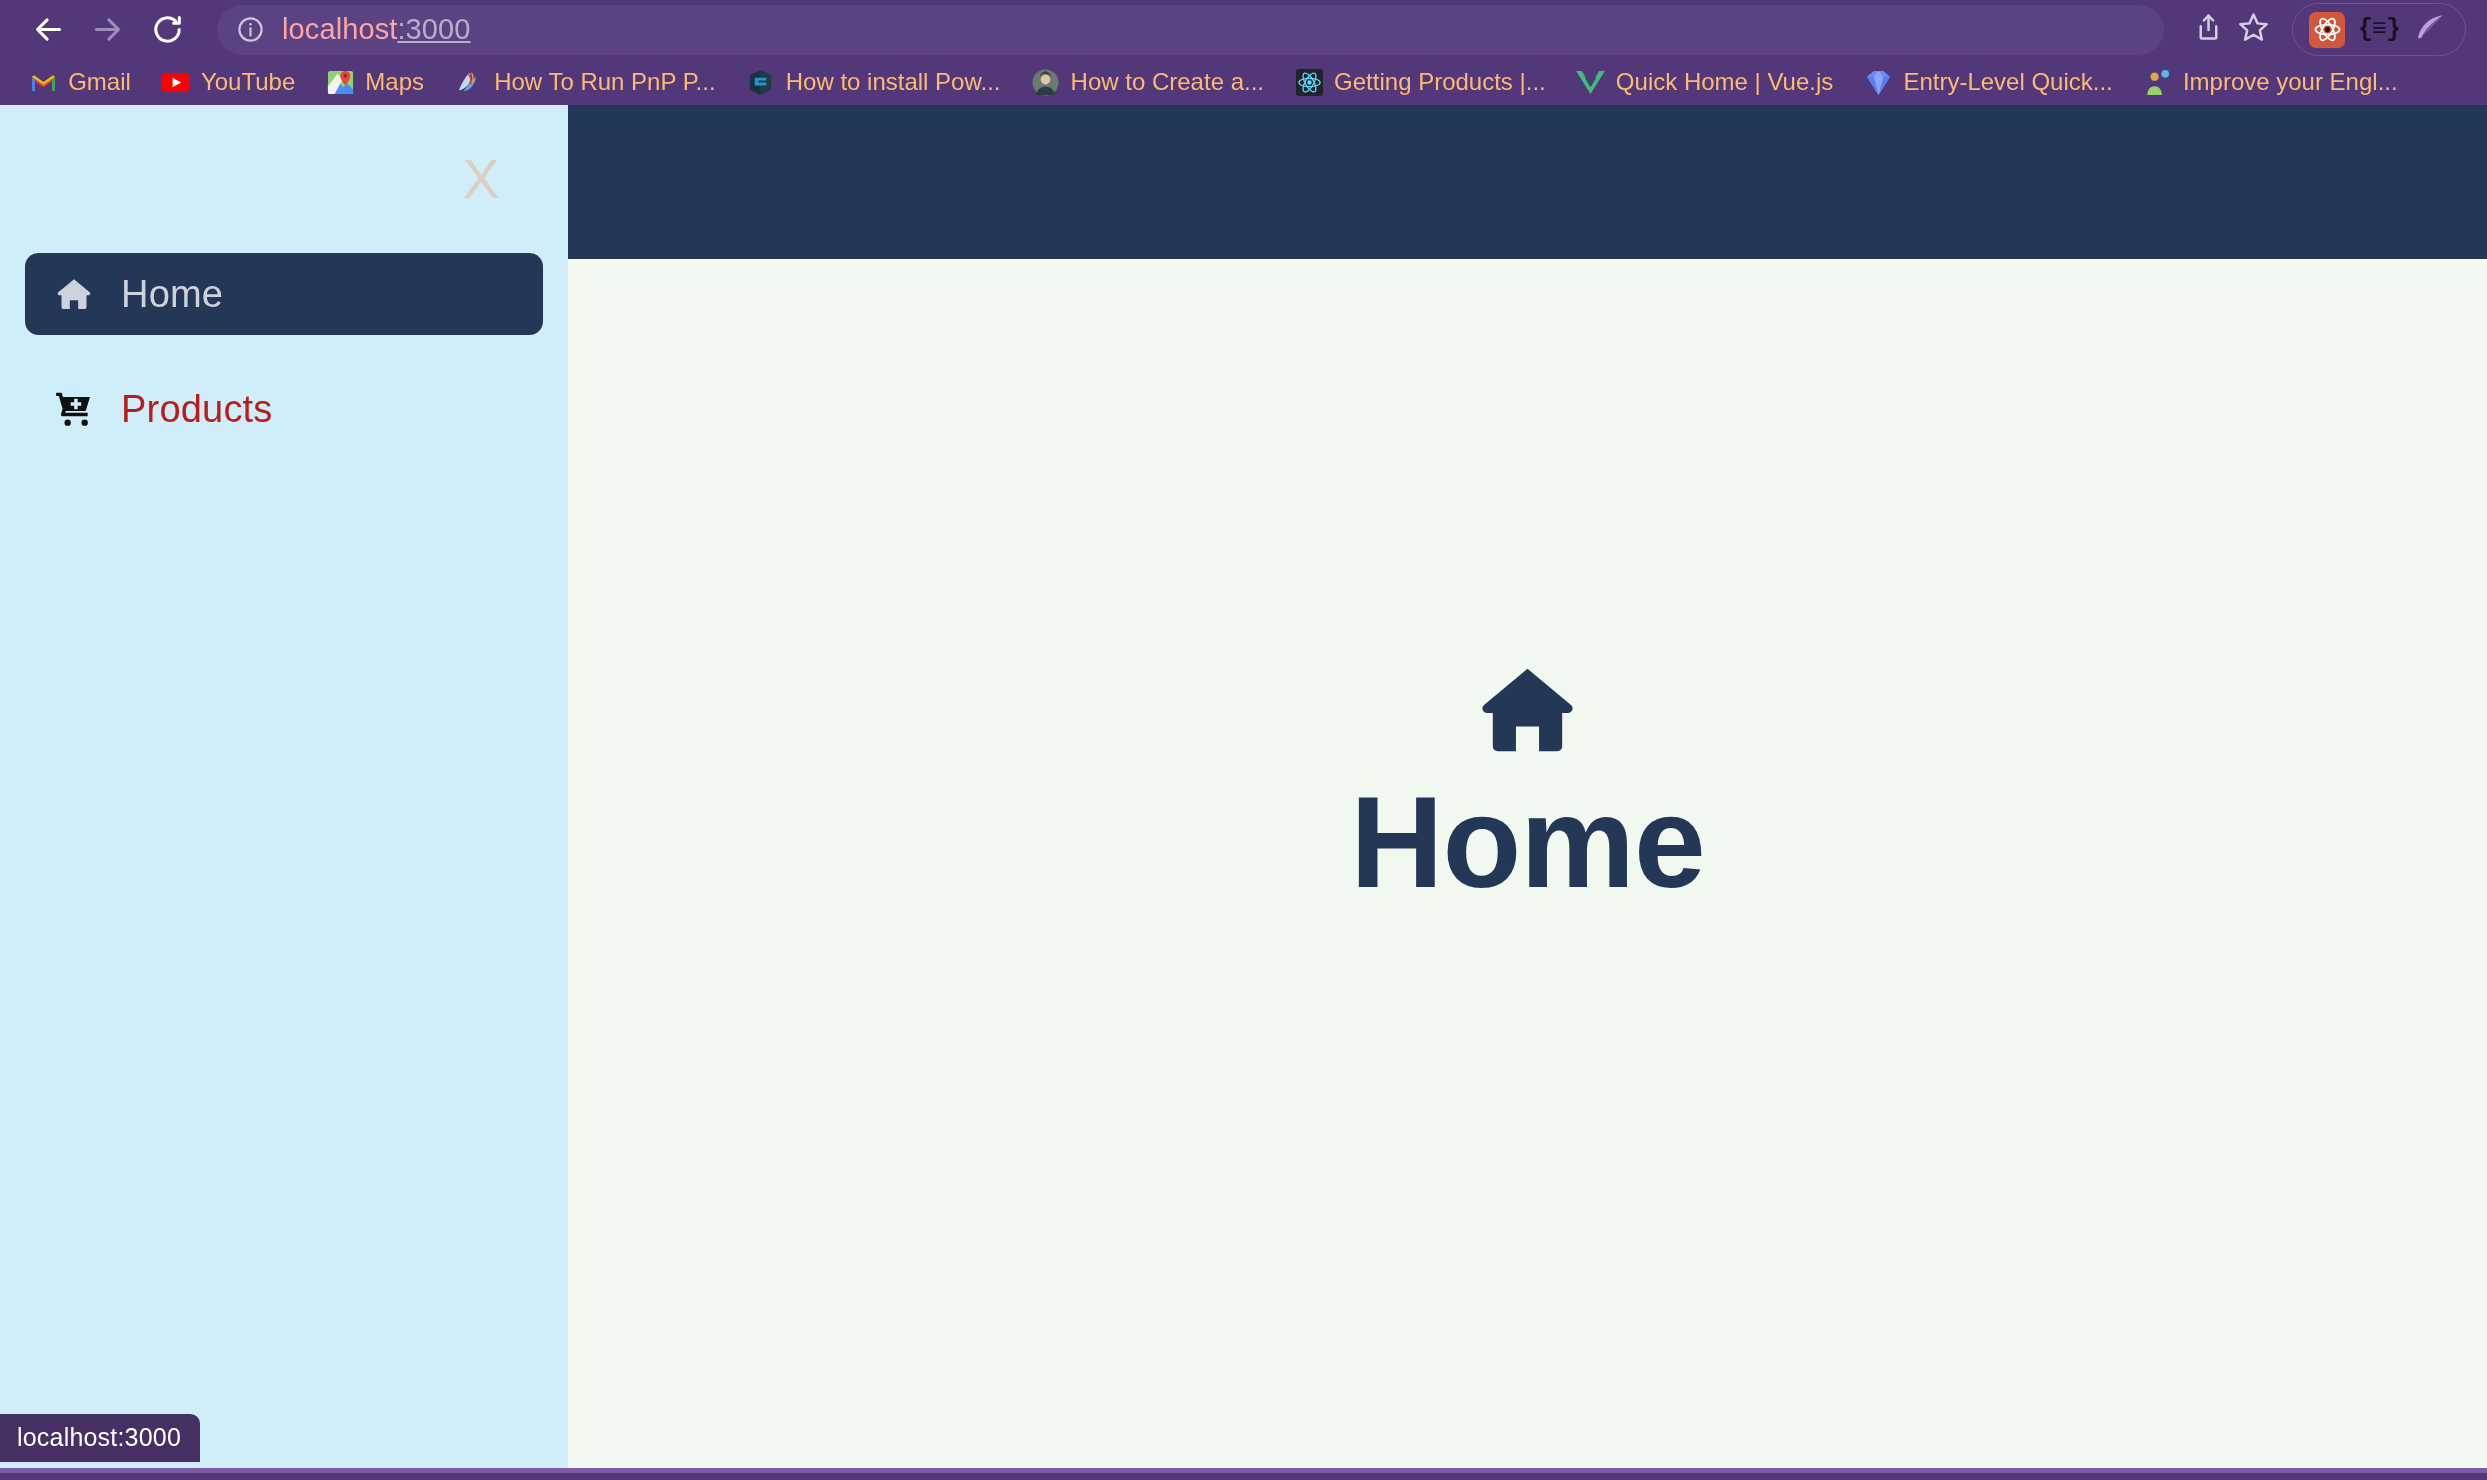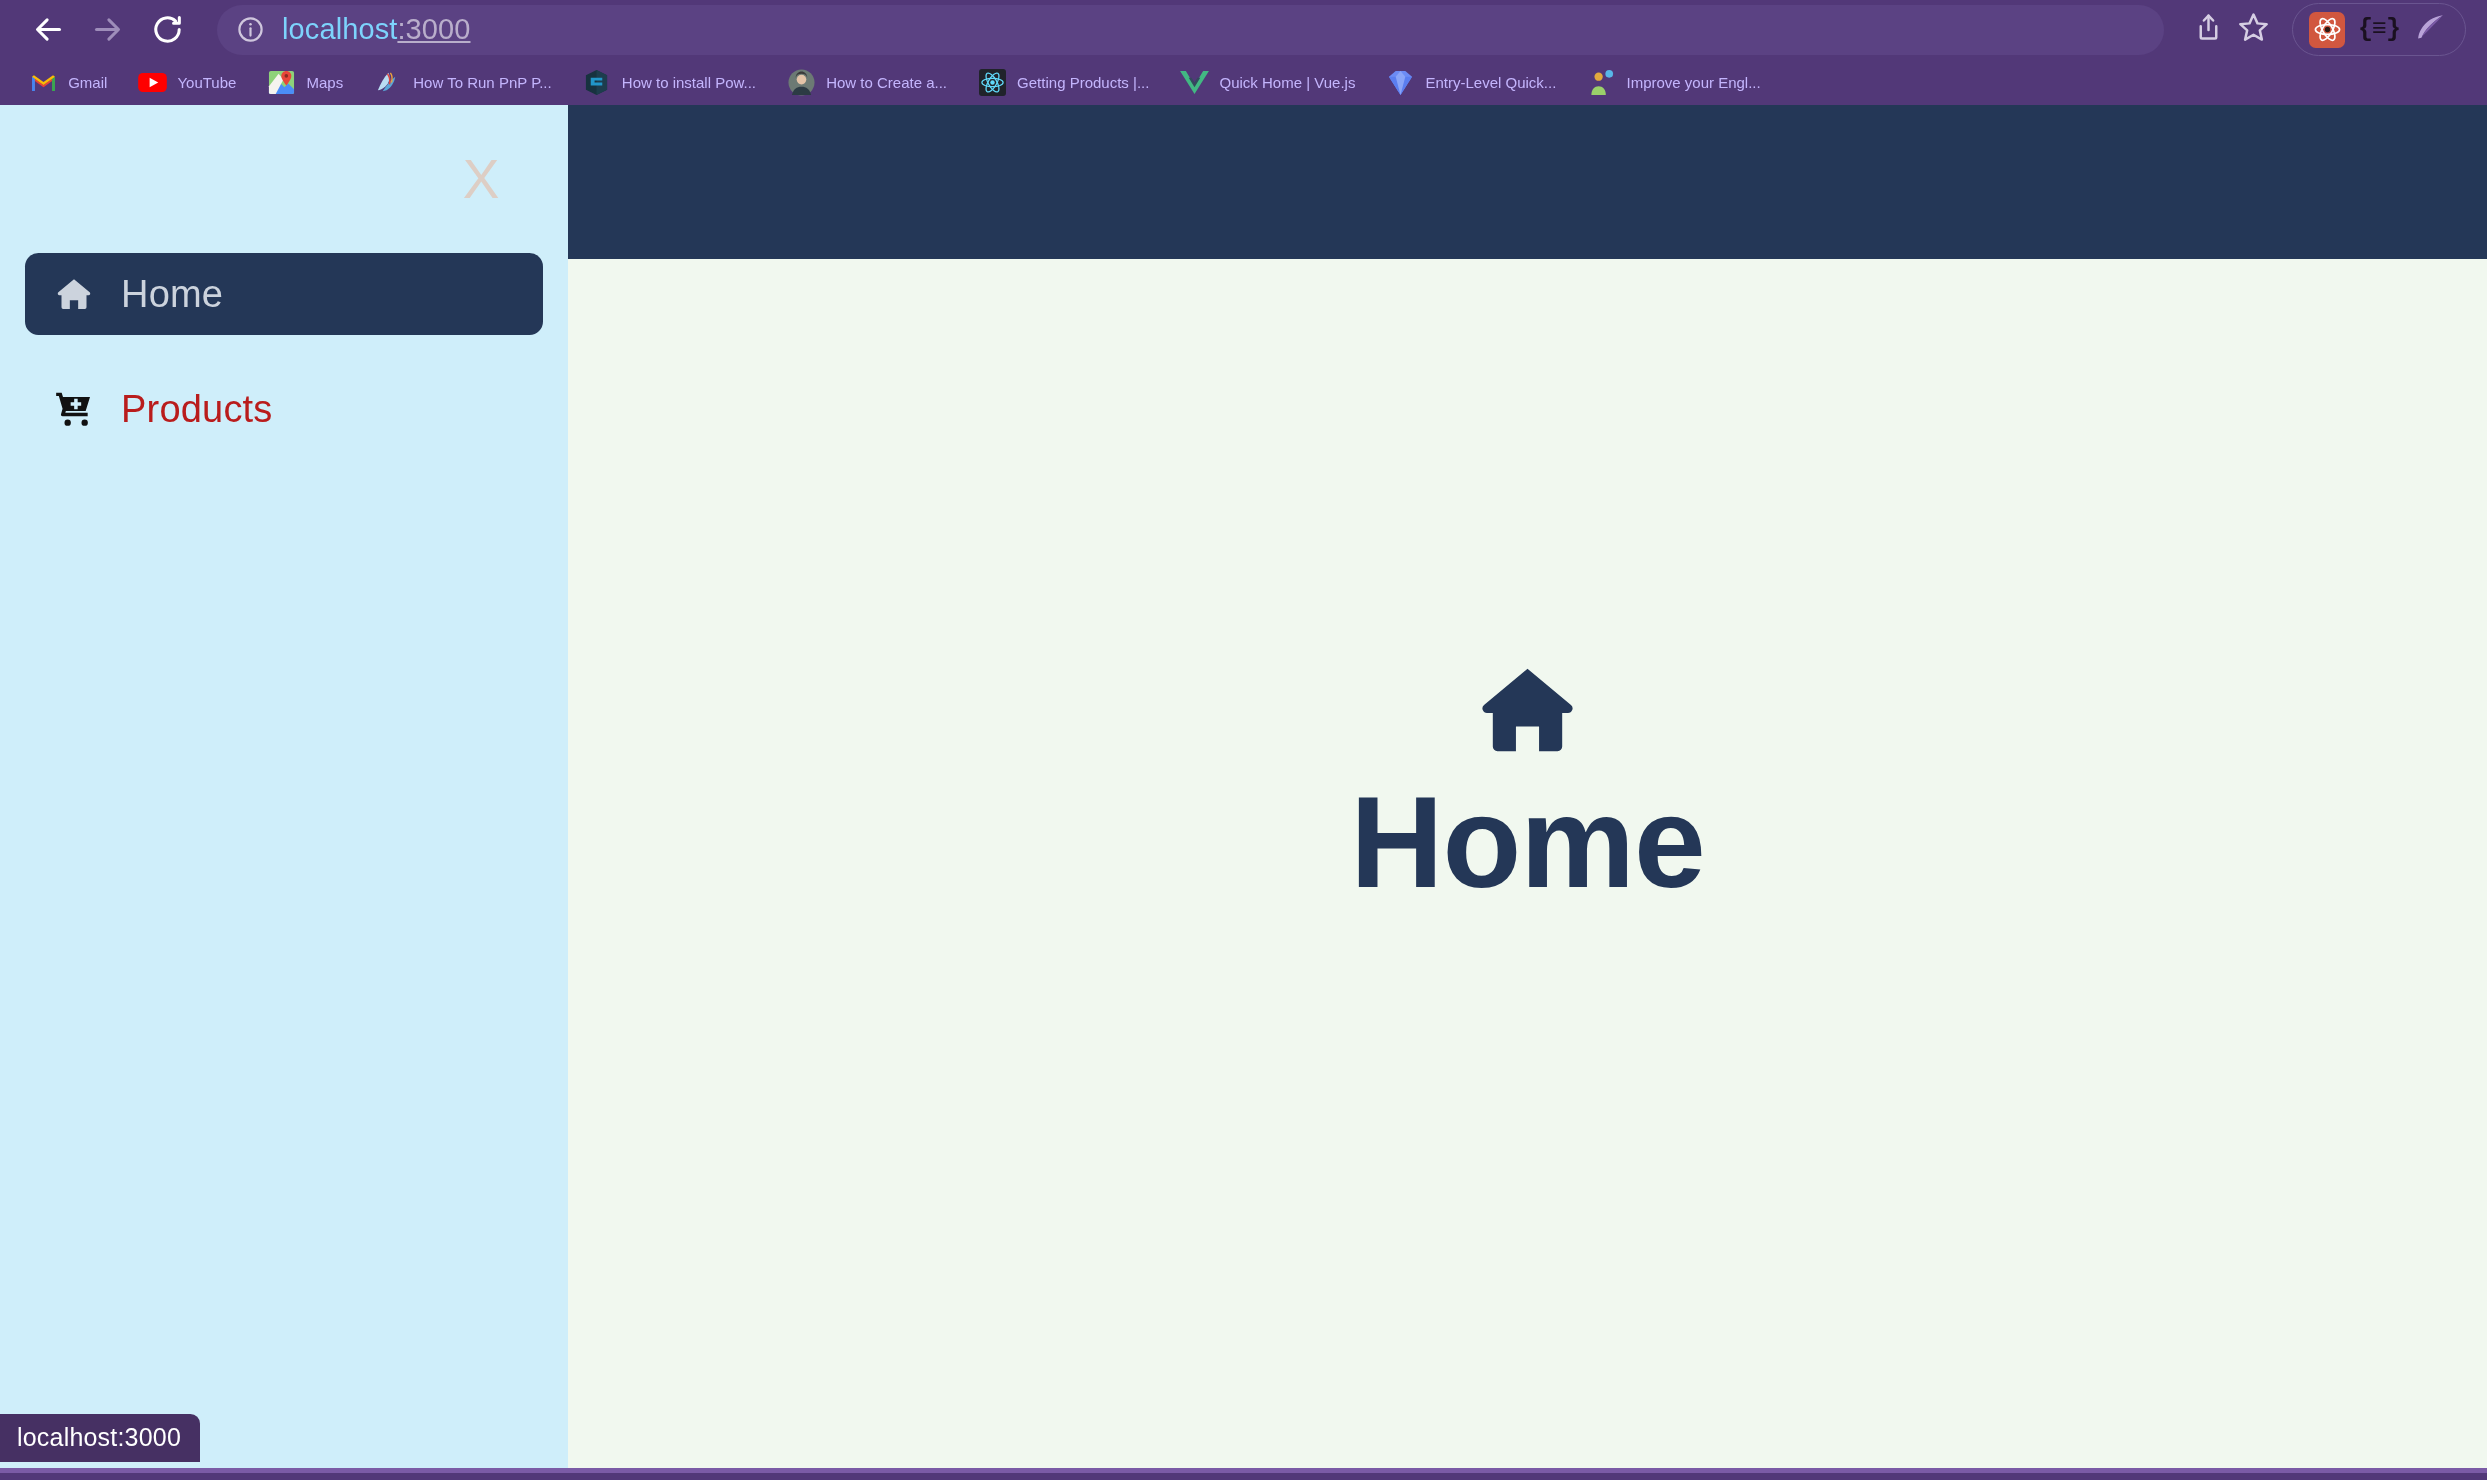--- a/index.html
+++ b/index.html
@@ -50,21 +50,21 @@
     gap: 17px;
     min-width: 0;
   }
   .info-icon { flex: 0 0 auto; display:flex; }
   .url-text {
     font-size: 29px;
     color: #d7cfe6;
     white-space: nowrap;
     letter-spacing: 0.1px;
   }
-  .url-text .host { color: #7dd3fc; }
+  .url-text .host { color: #fca5a5; }
   .url-text .port { color: #b9aecb; text-decoration: underline; }
 
   .right-actions {
     display: flex;
     align-items: center;
     gap: 3.8px;
     flex: 0 0 auto;
   }
   .ext-group {
     display: flex;
@@ -106,22 +106,22 @@
   }
   .bookmark {
     display: flex;
     align-items: center;
     gap: 10.5px;
     padding: 4.8px 15.3px;
     border-radius: 7.7px;
     flex: 0 0 auto;
   }
   .bm-label {
-    color: #c4b5fd;
-    font-size: 15px;
+    color: #fdba74;
+    font-size: 24px;
     white-space: nowrap;
   }
   .bm-ico {
     width: 29px; height: 29px;
     flex: 0 0 auto;
     display: flex; align-items: center; justify-content: center;
     font-size: 21px; line-height: 1;
   }
 
   

